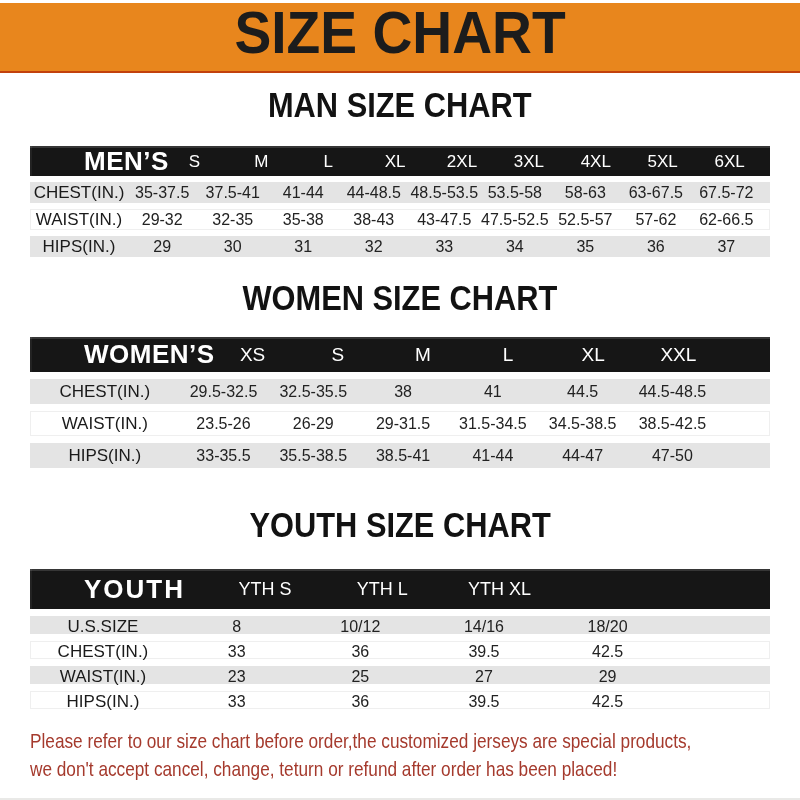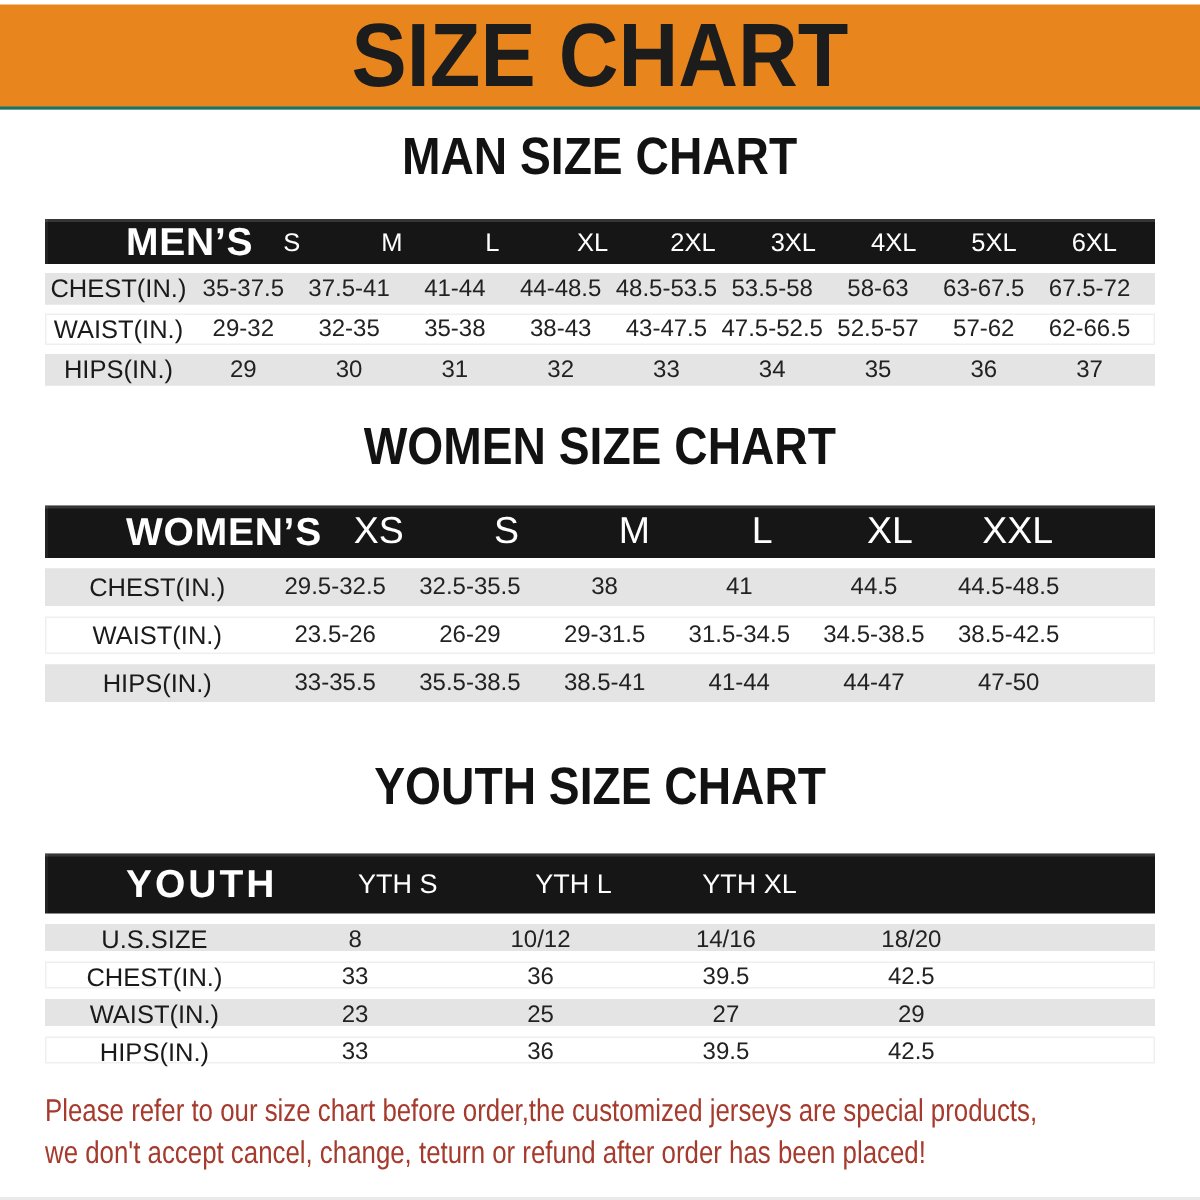--- a/index.html
+++ b/index.html
@@ -3,22 +3,22 @@
 <meta charset="utf-8">
 <style>
   * { box-sizing: border-box; margin: 0; padding: 0; }
   html, body { width: 800px; height: 800px; background: #ffffff; overflow: hidden; }
   body { font-family: "Liberation Sans", "DejaVu Sans", sans-serif; color: #1e1e1e; }
   .page { width: 800px; height: 800px; position: relative; }
 
   
   .banner {
     margin-top: 3px; height: 70px; background: #E8861D;
-    display: flex; align-items: center; justify-content: center;
-    border-bottom: 2px solid #0f766e;
+    display: flex; align-items: flex-start; justify-content: center;
+    border-bottom: 2px solid #c2410c;
   }
   .banner-text {
     display: inline-block; font-size: 60px; font-weight: bold; color: #1c1c1c;
     transform: scaleX(0.92); transform-origin: center; letter-spacing: 0px; line-height: 1;
   }
 
   
   .section-heading { text-align: center; line-height: 34px; }
   .heading-text {
     display: inline-block; font-size: 35px; font-weight: bold; color: #121212;
@@ -40,21 +40,21 @@
     padding-left: 40px;
   }
   .men-table   .thead { height: 30px; }
   .women-table .thead { height: 35px; }
   .youth-table .thead { height: 40px; }
 
   .th-label { font-weight: bold; padding-left: 14px; font-size: 26px; letter-spacing: 0.5px; white-space: nowrap; }
   .youth-table .th-label { letter-spacing: 2px; }
   .th { text-align: center; font-weight: 400; }
   .men-table   .th { font-size: 17px; }
-  .women-table .th { font-size: 25px; }
+  .women-table .th { font-size: 19px; }
   .youth-table .th { font-size: 18px; }
 
   .trow { display: grid; align-items: center; background: #ffffff; border: 1px solid #efefef; }
   .trow.alt { background: #E4E4E4; border-color: #E4E4E4; }
   .men-table   .trow { height: 21px; }
   .women-table .trow { height: 25px; }
   .youth-table .trow { height: 18px; }
 
   .men-grid   { grid-template-columns: 13% repeat(9, 1fr) 1%; }
   .women-grid { grid-template-columns: 20% repeat(6, 1fr) 7%; }

